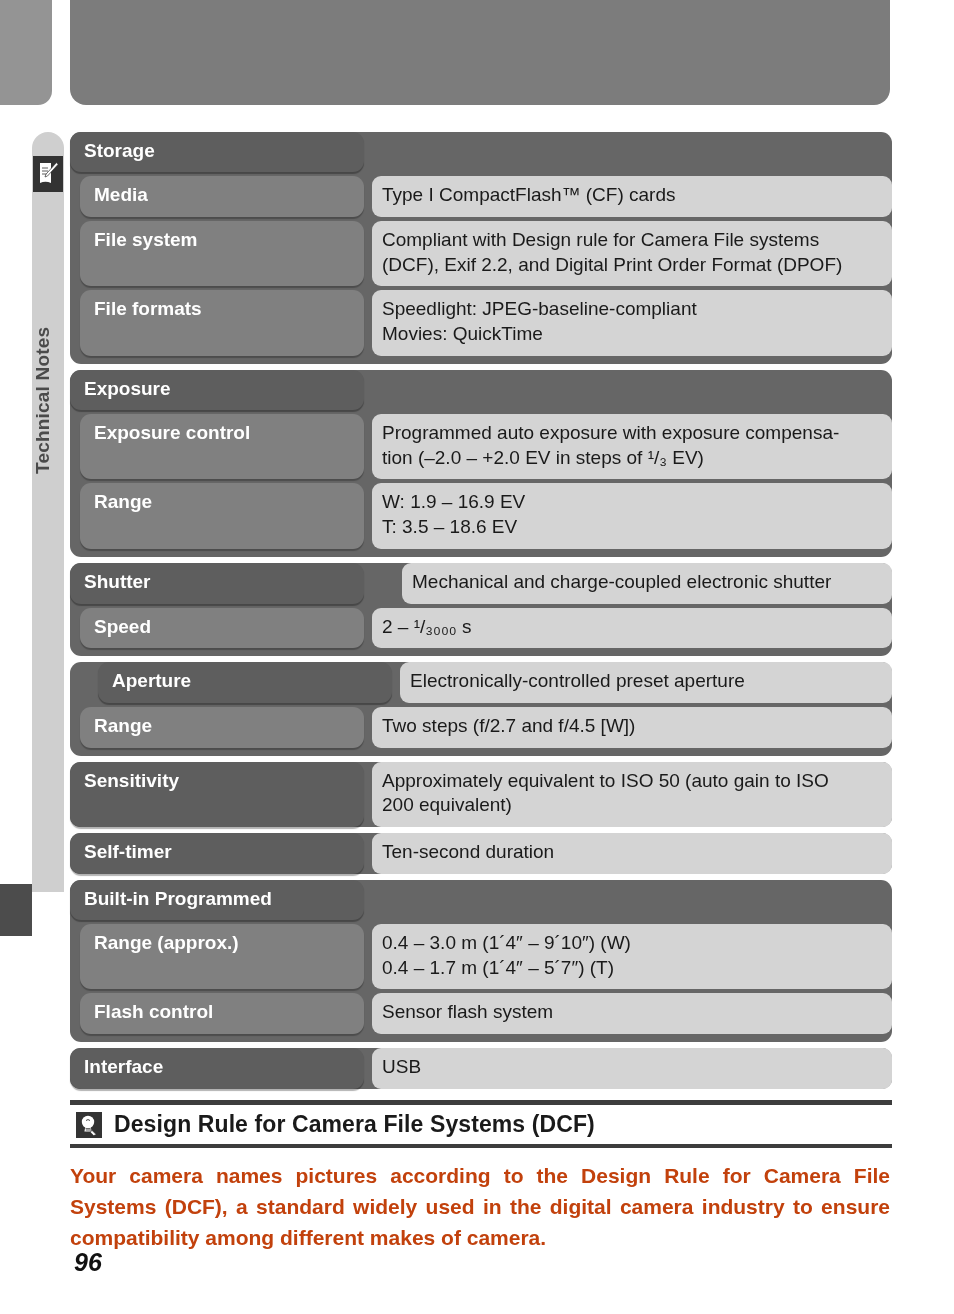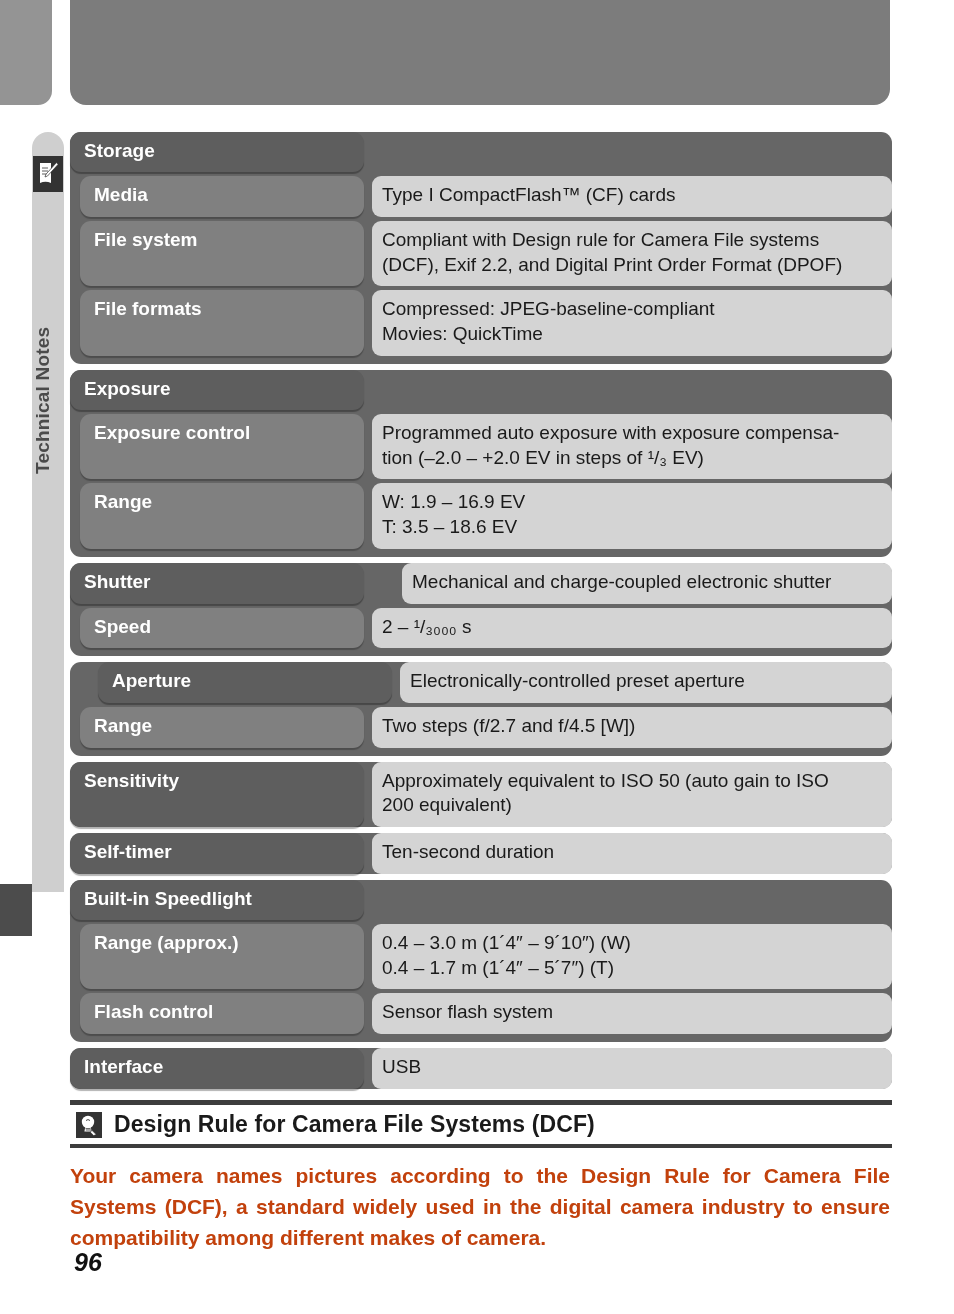--- a/index.html
+++ b/index.html
@@ -243,21 +243,21 @@
         <div class="spec-row row-sub onband" style="background: transparent;">
           <div class="cell-label">File system</div>
           <div class="cell-value">
             <span class="ln">Compliant with Design rule for Camera File systems</span>
             <span class="ln">(DCF), Exif 2.2, and Digital Print Order Format (DPOF)</span>
           </div>
         </div>
         <div class="spec-row row-sub onband" style="background: transparent;">
           <div class="cell-label">File formats</div>
           <div class="cell-value">
-            <span class="ln">Compressed: JPEG-baseline-compliant</span>
+            <span class="ln">Speedlight: JPEG-baseline-compliant</span>
             <span class="ln">Movies: QuickTime</span>
           </div>
         </div>
       </div>
     </div>
     <div class="spec-group">
       <div class="band">
         <div class="spec-row row-section" style="background: transparent;">
           <div class="cell-label">Exposure</div>
           <div class="cell-value empty"></div>
@@ -323,21 +323,21 @@
       <div class="spec-row row-section solo">
         <div class="cell-label">Self-timer</div>
         <div class="cell-value">
           <span class="ln">Ten-second duration</span>
         </div>
       </div>
     </div>
     <div class="spec-group">
       <div class="band">
         <div class="spec-row row-section" style="background: transparent;">
-          <div class="cell-label">Built-in Speedlight</div>
+          <div class="cell-label">Built-in Programmed</div>
           <div class="cell-value empty"></div>
         </div>
         <div class="spec-row row-sub onband" style="background: transparent;">
           <div class="cell-label">Range (approx.)</div>
           <div class="cell-value">
             <span class="ln">0.4 – 3.0 m (1´4″ – 9´10″) (W)</span>
             <span class="ln">0.4 – 1.7 m (1´4″ – 5´7″) (T)</span>
           </div>
         </div>
         <div class="spec-row row-sub onband" style="background: transparent;">

